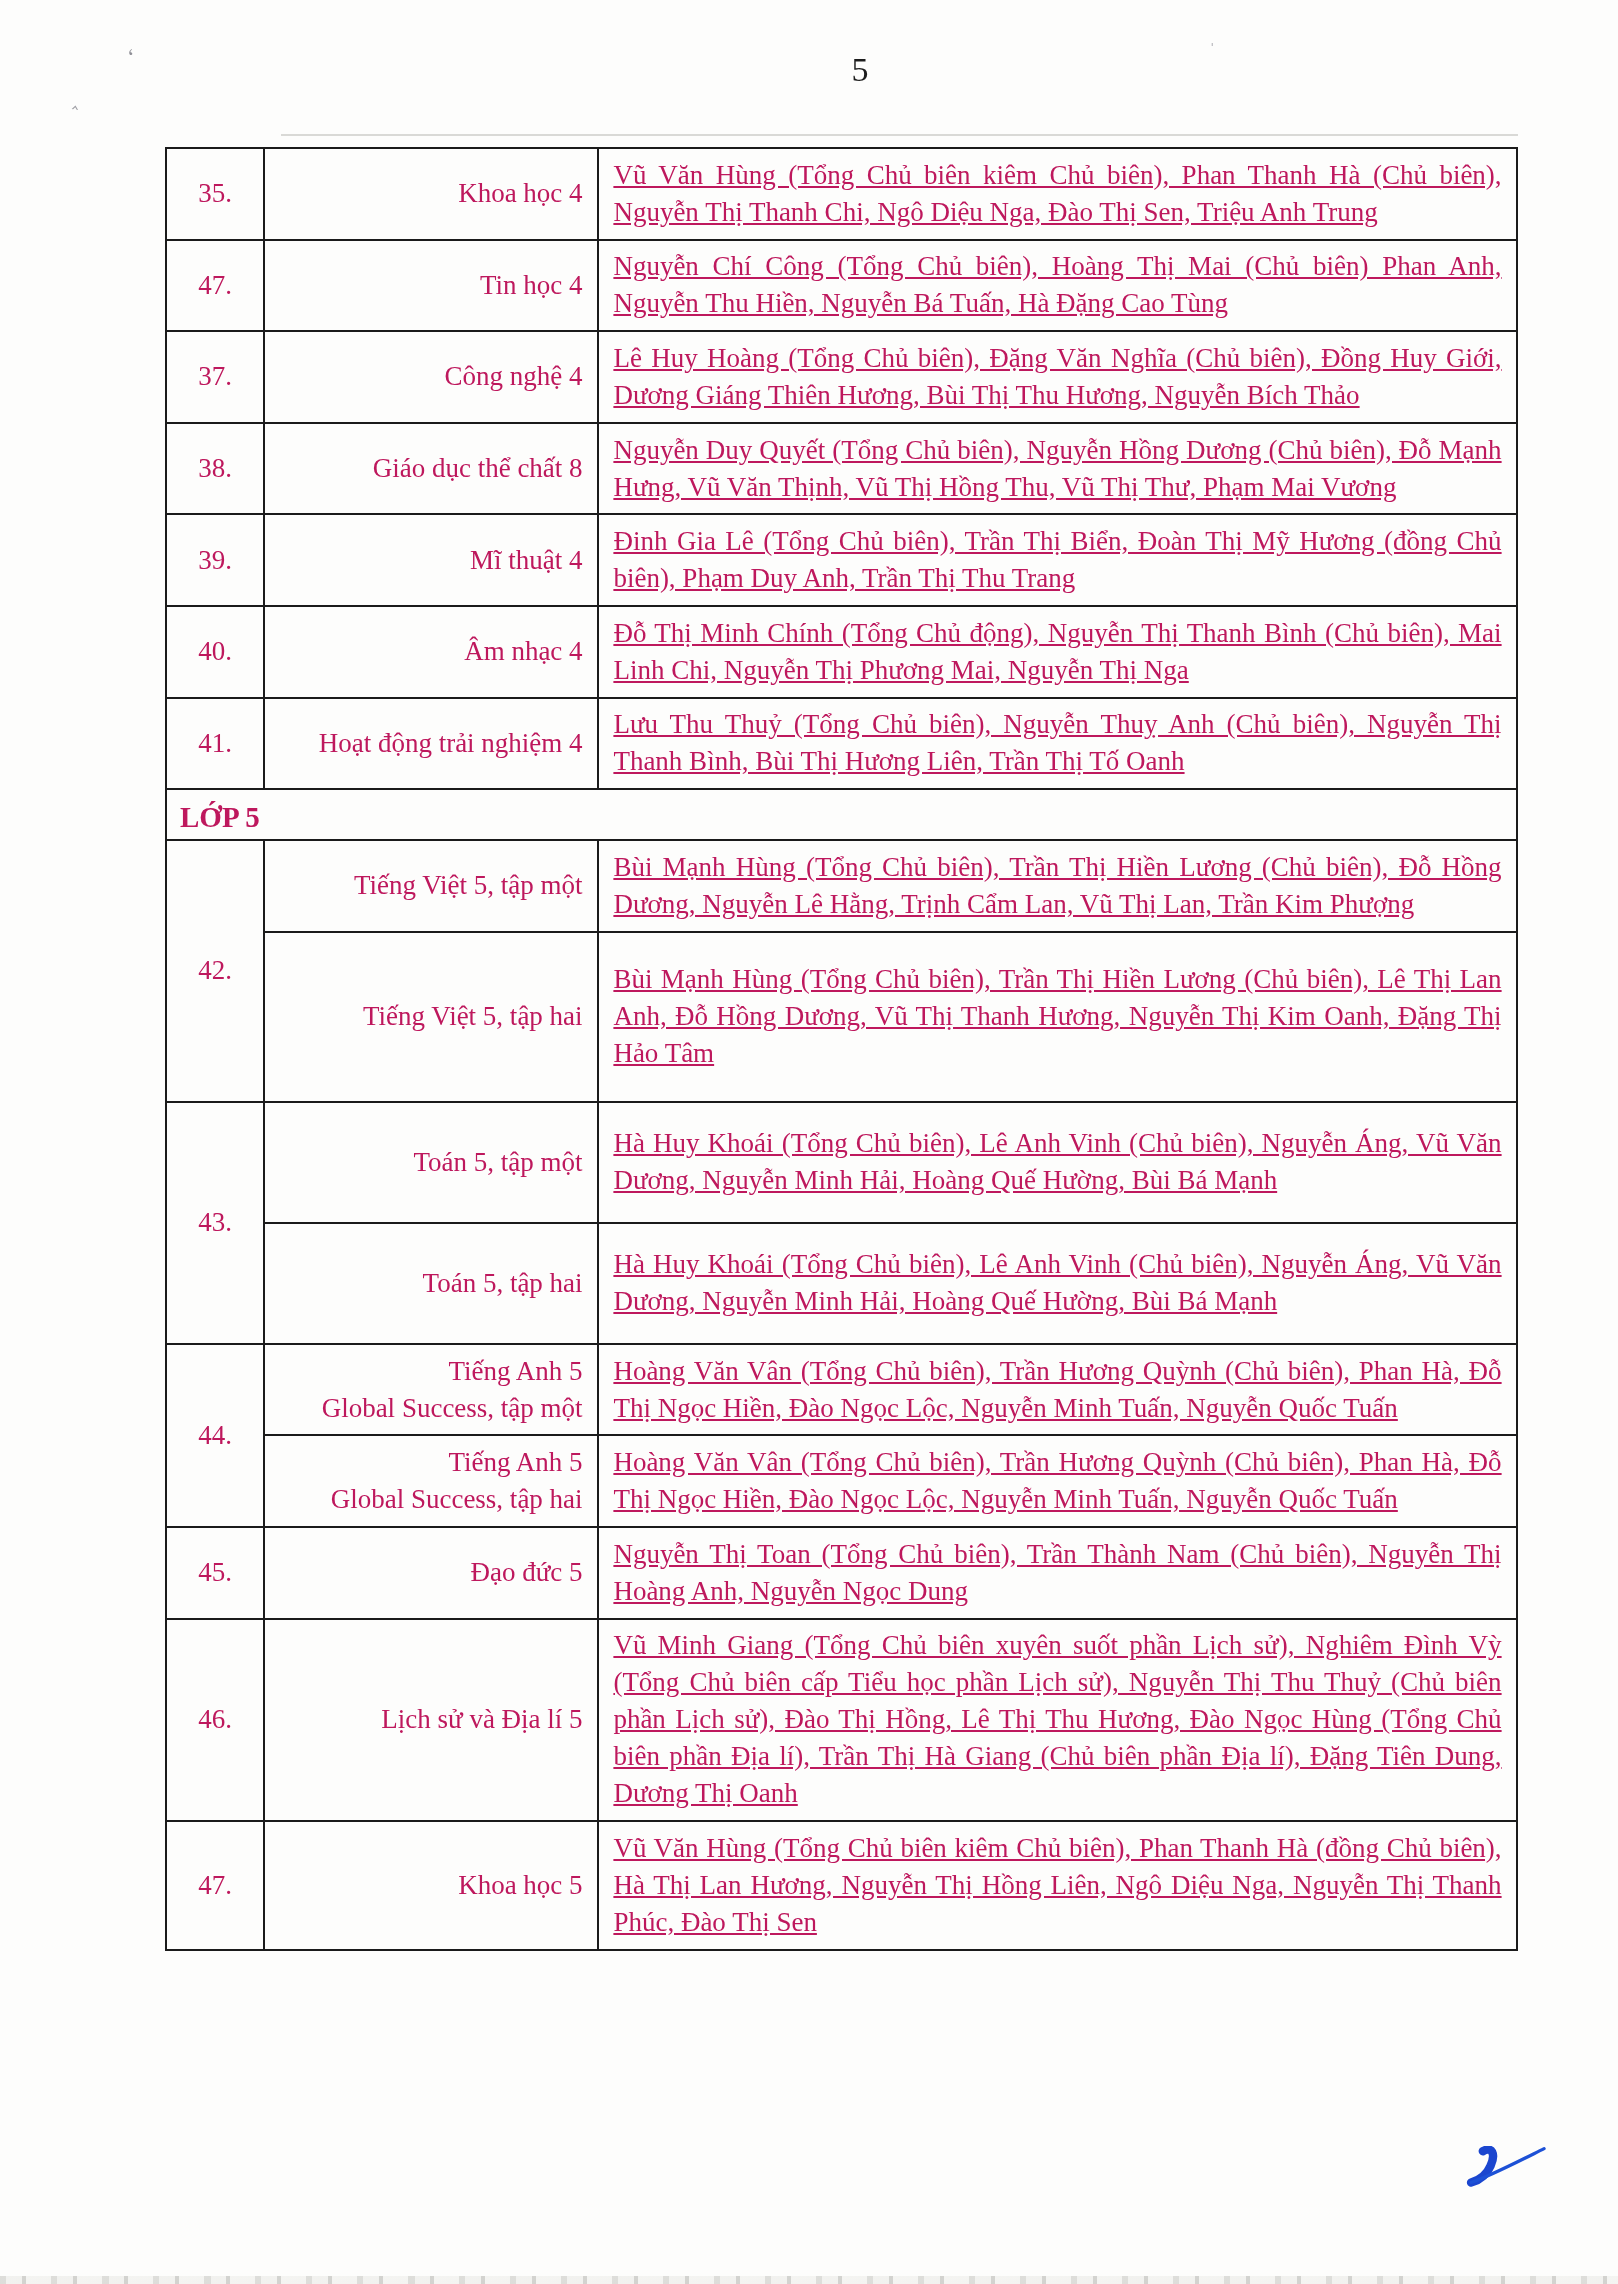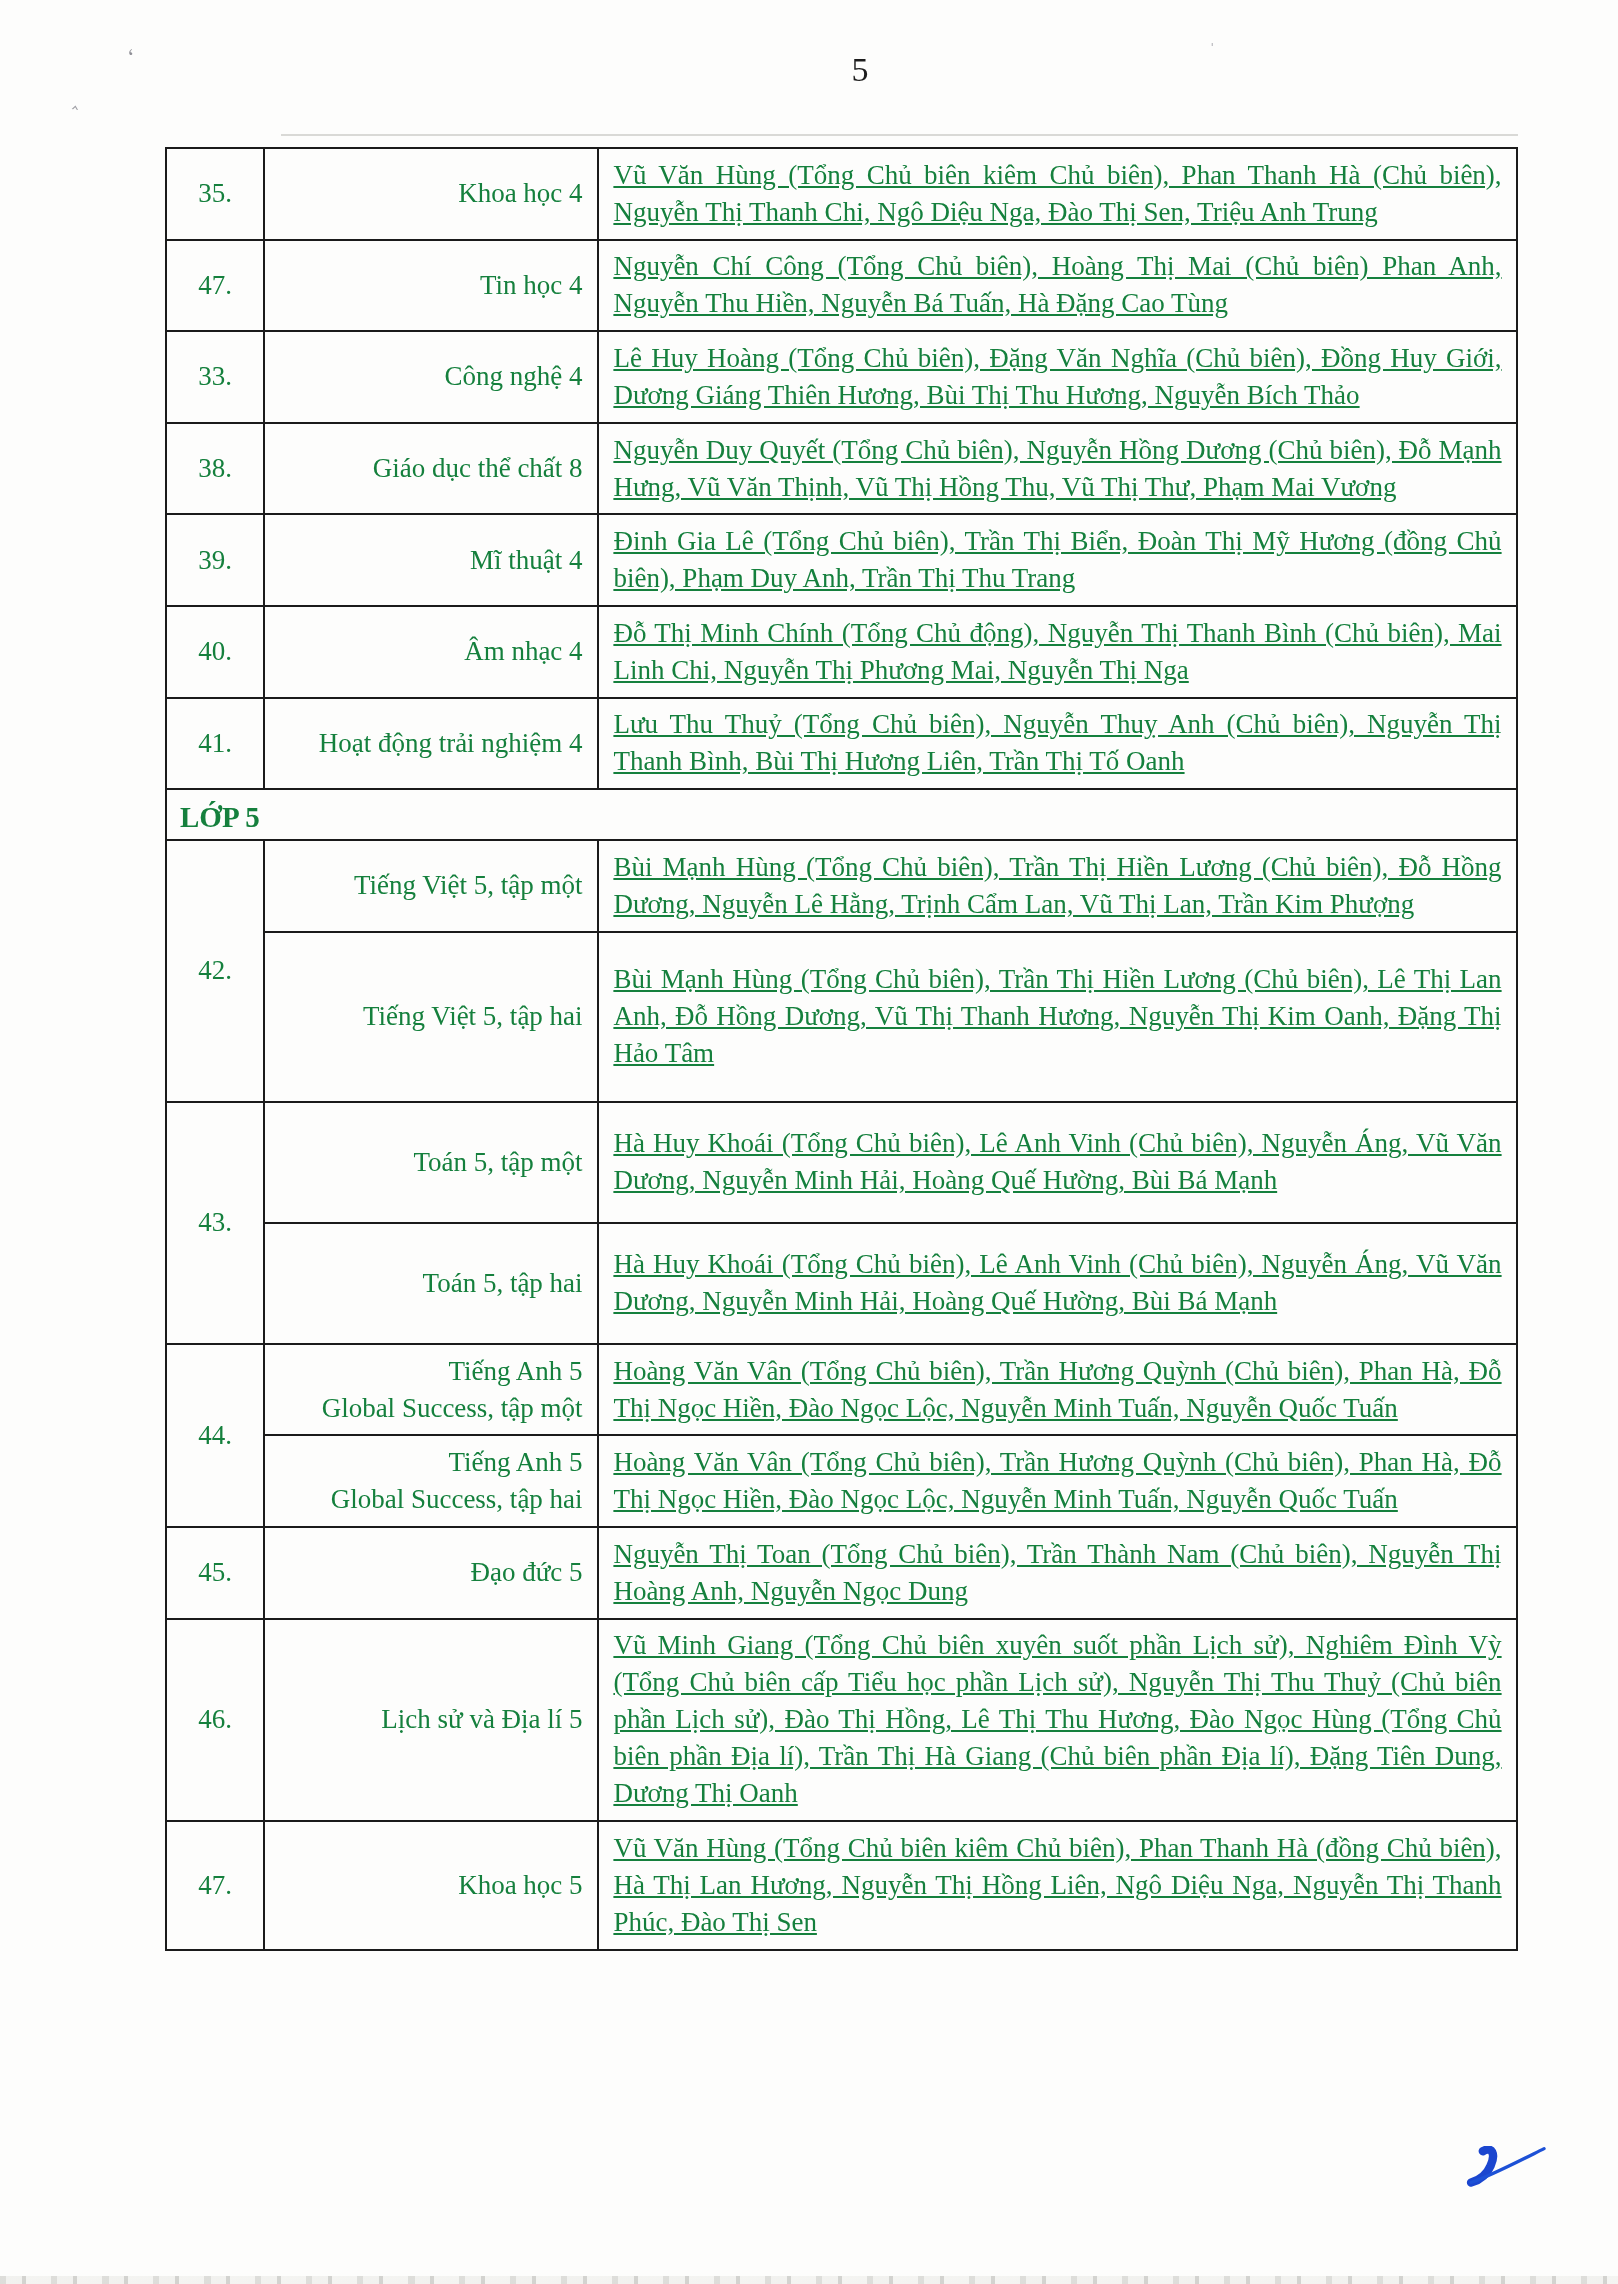--- a/index.html
+++ b/index.html
@@ -22,21 +22,21 @@
   .ghost-line{position:absolute;left:281px;top:134px;width:1237px;height:2px;background:#c9c9c6;opacity:.7;}
   .scan-edge{
     position:absolute;left:0;bottom:0;width:1618px;height:7.8px;
     background:repeating-linear-gradient(90deg,#d6d6d2 0 6.5px,#efefec 6.5px 22px,#c9c9c5 22px 26px,#f2f2ef 26px 51px);
     opacity:.8;
   }
   
   table.booklist{
     position:absolute;left:165px;top:147px;width:1353px;
     border-collapse:collapse;table-layout:fixed;
-    font-size:27px;line-height:37px;color:#15803d;
+    font-size:27px;line-height:37px;color:#be185d;
   }
   table.booklist col.c-no{width:98px;}
   table.booklist col.c-title{width:334px;}
   table.booklist td{
     border:2.6px solid #1b1b1b;
     vertical-align:middle;
     padding:7.8px 14.4px;
     overflow:hidden;
   }
   td.no{text-align:center;padding:7.8px 3.9px;}
@@ -72,21 +72,21 @@
       <td class="no">35.</td>
       <td class="title">Khoa học 4</td>
       <td class="authors">Vũ Văn Hùng (Tổng Chủ biên kiêm Chủ biên), Phan Thanh Hà (Chủ biên), Nguyễn Thị Thanh Chi, Ngô Diệu Nga, Đào Thị Sen, Triệu Anh Trung</td>
     </tr>
     <tr>
       <td class="no">47.</td>
       <td class="title">Tin học 4</td>
       <td class="authors">Nguyễn Chí Công (Tổng Chủ biên), Hoàng Thị Mai (Chủ biên) Phan Anh, Nguyễn Thu Hiền, Nguyễn Bá Tuấn, Hà Đặng Cao Tùng</td>
     </tr>
     <tr>
-      <td class="no">33.</td>
+      <td class="no">37.</td>
       <td class="title">Công nghệ 4</td>
       <td class="authors">Lê Huy Hoàng (Tổng Chủ biên), Đặng Văn Nghĩa (Chủ biên), Đồng Huy Giới, Dương Giáng Thiên Hương, Bùi Thị Thu Hương, Nguyễn Bích Thảo</td>
     </tr>
     <tr>
       <td class="no">38.</td>
       <td class="title">Giáo dục thể chất 8</td>
       <td class="authors">Nguyễn Duy Quyết (Tổng Chủ biên), Nguyễn Hồng Dương (Chủ biên), Đỗ Mạnh Hưng, Vũ Văn Thịnh, Vũ Thị Hồng Thu, Vũ Thị Thư, Phạm Mai Vương</td>
     </tr>
     <tr>
       <td class="no">39.</td>

